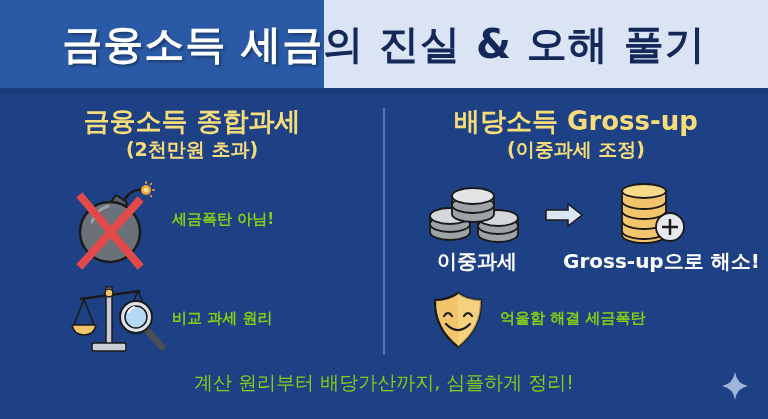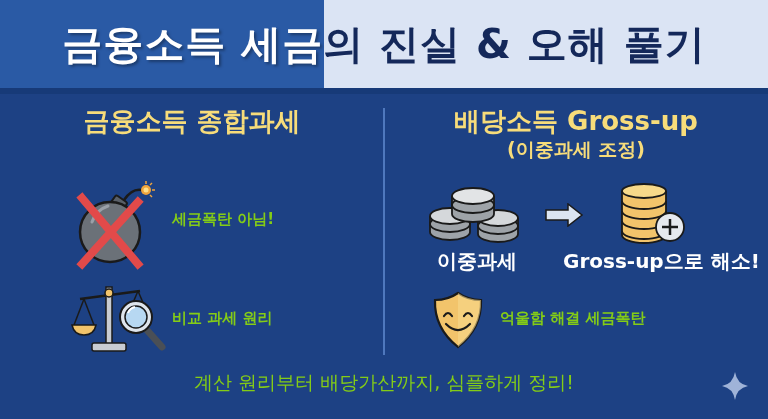--- a/index.html
+++ b/index.html
@@ -65,20 +65,21 @@
     <span class="t1">금융소득 세금</span>
       <span class="t2">의 진실 &amp; 오해 풀기</span>
   </div>
 </div>
 <div class="header-strip"></div>
 
 <div class="divider"></div>
 
 <div class="col-head left-col">
   <span class="h1">금융소득 종합과세</span>
+  <span class="h2">(2천만원 초과)</span>
 </div>
 
 <div class="icon" style="left:72px; top:180px;">
   <svg width="90" height="90" viewBox="0 0 90 90">
     <path d="M52 20 Q60 8 70 10" stroke="#1a1a1a" stroke-width="2.5" fill="none"></path>
     <circle cx="74" cy="10" r="5" fill="#f0a43c"></circle>
     <circle cx="74" cy="10" r="2.5" fill="#ffe08a"></circle>
     <g stroke="#f0a43c" stroke-width="1.5">
       <line x1="74" y1="1" x2="74" y2="4"></line>
         <line x1="83" y1="10" x2="80" y2="10"></line>

